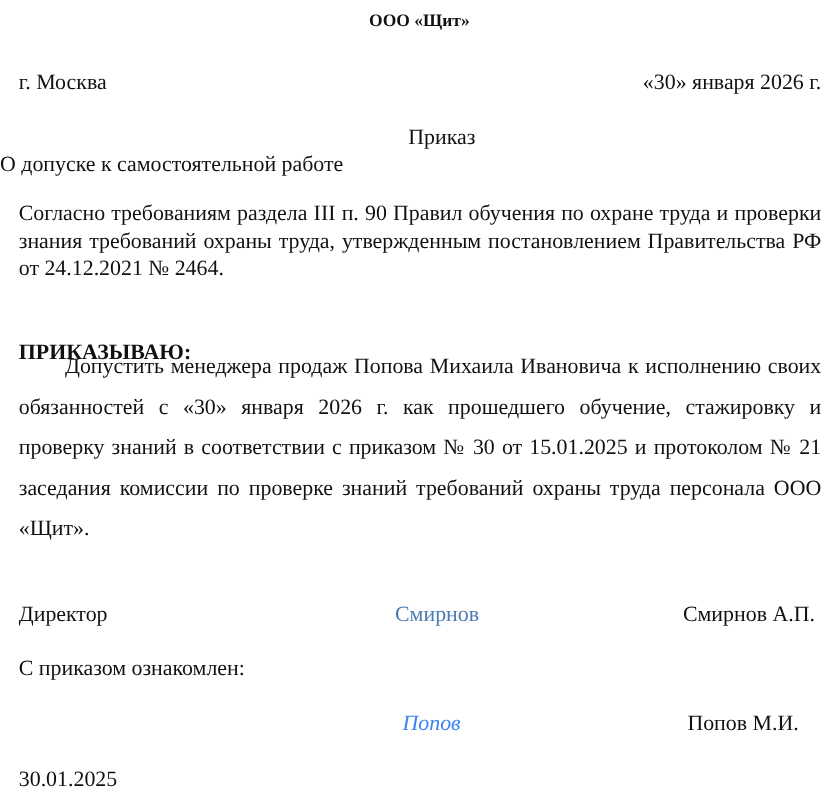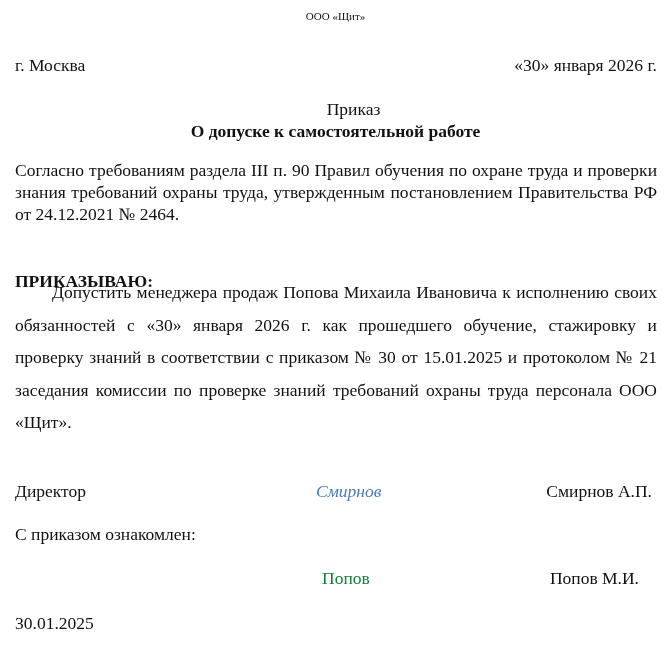--- a/index.html
+++ b/index.html
@@ -13,34 +13,33 @@
       position: relative;
       font-family: "Liberation Serif", "DejaVu Serif", serif;
       color: #111111;
       font-size: 17.5px;
       overflow: hidden;
     }
     .abs { position: absolute; white-space: nowrap; }
     .company {
       left: 0; right: 0; top: 10px;
       text-align: center;
-      font-weight: normal;
-      font-size: 11px;
+      font-weight: bold;
+      font-size: 14px;
     }
     .city { left: 15px; top: 55px; text-align: right; }
     .date { right: 14px; top: 55px; }
     .order-title {
       left: 0; right: 0; top: 99px;
       text-align: center;
       padding-left: 36px;
     }
     .order-subject {
       left: 0; right: 0; top: 121px;
-      text-align: center;
-      font-weight: bold;
+      font-weight: normal;
     }
     .basis {
       position: absolute;
       left: 15px;
       width: 642px;
       top: 159px;
       line-height: 22px;
       text-align: justify;
       text-align-last: left;
       white-space: normal;
@@ -57,28 +56,28 @@
       top: 276px;
       line-height: 32.5px;
       text-align: justify;
       text-align-last: left;
       text-indent: 37px;
       white-space: normal;
     }
     .director-role { left: 15px; top: 481px; }
     .director-sign {
       left: 316px; top: 481px;
-      font-style: italic;
       color: #4a7ab5;
     }
     .director-name { right: 19px; top: 481px; }
     .acknowledged { left: 15px; top: 524px; }
     .employee-sign {
       left: 322px; top: 568px;
-      color: #15803d;
+      font-style: italic;
+      color: #3b82f6;
     }
     .employee-name { right: 32px; top: 568px; }
     .sign-date { left: 15px; top: 613px; text-align: center; }
   </style>
 </head>
 <body>
 
 <div>
   <div class="abs company">ООО «Щит»</div>
   <div class="abs city">г. Москва</div>

